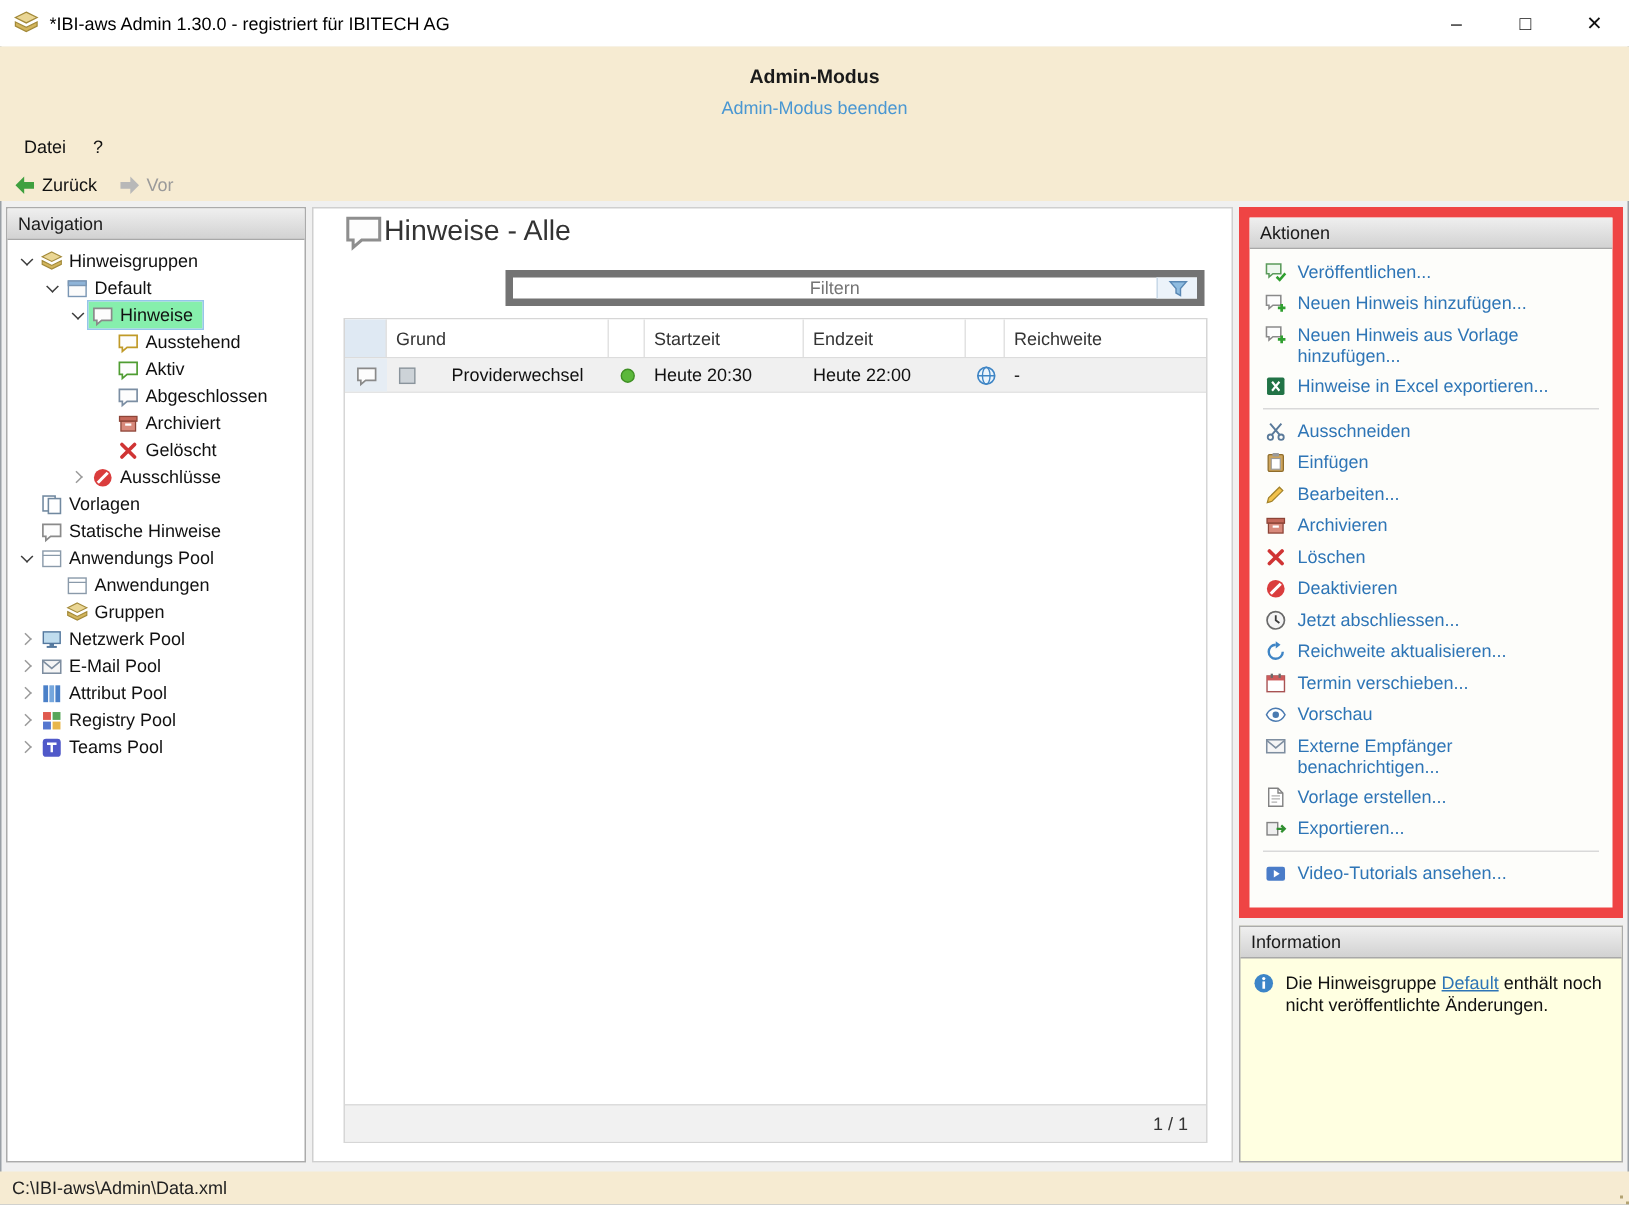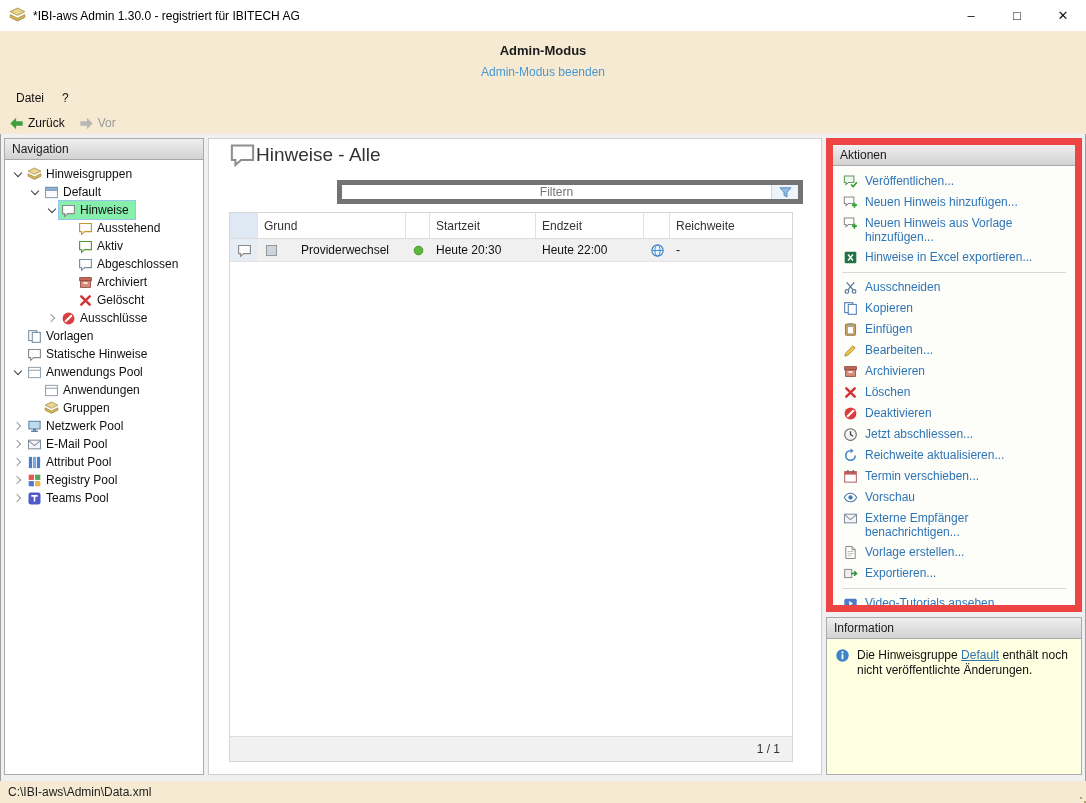--- a/index.html
+++ b/index.html
@@ -47,21 +47,21 @@
   .lbl{padding:0 4px}
 
   
   .title-row{margin:2px 18px 0 20px;display:flex;align-items:center;gap:0}
   .title-row .bigic{width:27px;height:27px;color:#8e8e8e}
   .page-title{font-size:19px;color:#333}
   .filter-row{margin:12px 18px 0 20px;display:flex;justify-content:flex-end}
   .filter-box{width:466px;height:24px;border:5px solid #737373;background:#fff;display:flex;box-sizing:border-box}
   .filter-box input{flex:1;border:none;outline:none;text-align:center;font-size:12px;color:#444;background:transparent;font-family:inherit}
   .filter-funnel{width:26px;display:flex;align-items:center;justify-content:center;background:#ecf3fa;border-left:1px solid #c9d9e8;cursor:pointer}
-  .table-wrap{margin:8px 28px 12px 20px;flex:1;border:1px solid #d6d6d6;display:flex;flex-direction:column;box-sizing:border-box}
+  .table-wrap{margin:8px 16px 12px 20px;flex:1;border:1px solid #d6d6d6;display:flex;flex-direction:column;box-sizing:border-box}
   .tgrid{display:grid;grid-template-columns:28px 148px 24px 106px 108px 26px 1fr}
   .thead{height:25px;background:#fff;border-bottom:1px solid #dcdcdc}
   .th{display:flex;align-items:center;padding:0 6px;color:#333;border-right:1px solid #e2e2e2;box-sizing:border-box}
   .th:first-child{background:#dfe9f3}
   .th:last-child{border-right:none}
   .trow{height:22px;background:#f0f0f0;border-bottom:1px solid #e4e4e4;cursor:pointer}
   .td{display:flex;align-items:center;padding:0 6px;color:#111;box-sizing:border-box}
   .td.c{justify-content:center;padding:0}
   .td:first-child{background:#e6edf4}
   .tfoot{margin-top:auto;height:24px;background:#f1f1f1;border-top:1px solid #dcdcdc;display:flex;align-items:center;justify-content:flex-end;padding:0 12px;color:#333}
@@ -534,26 +534,20 @@
         <span>Hinweise in Excel exportieren...</span>
       </div>
     <div class="act-sep"></div>
     <div class="act">
         <svg class="ic" style="color:#5a7a9a">
           <use href="#s-scissors"></use>
         </svg>
         <span>Ausschneiden</span>
       </div>
     <div class="act">
-        <svg class="ic" style="color:#4a7ab0">
-          <use href="#s-copy"></use>
-        </svg>
-        <span>Kopieren</span>
-      </div>
-    <div class="act">
         <svg class="ic">
           <use href="#s-paste"></use>
         </svg>
         <span>Einfügen</span>
       </div>
     <div class="act">
         <svg class="ic">
           <use href="#s-pencil"></use>
         </svg>
         <span>Bearbeiten...</span>

